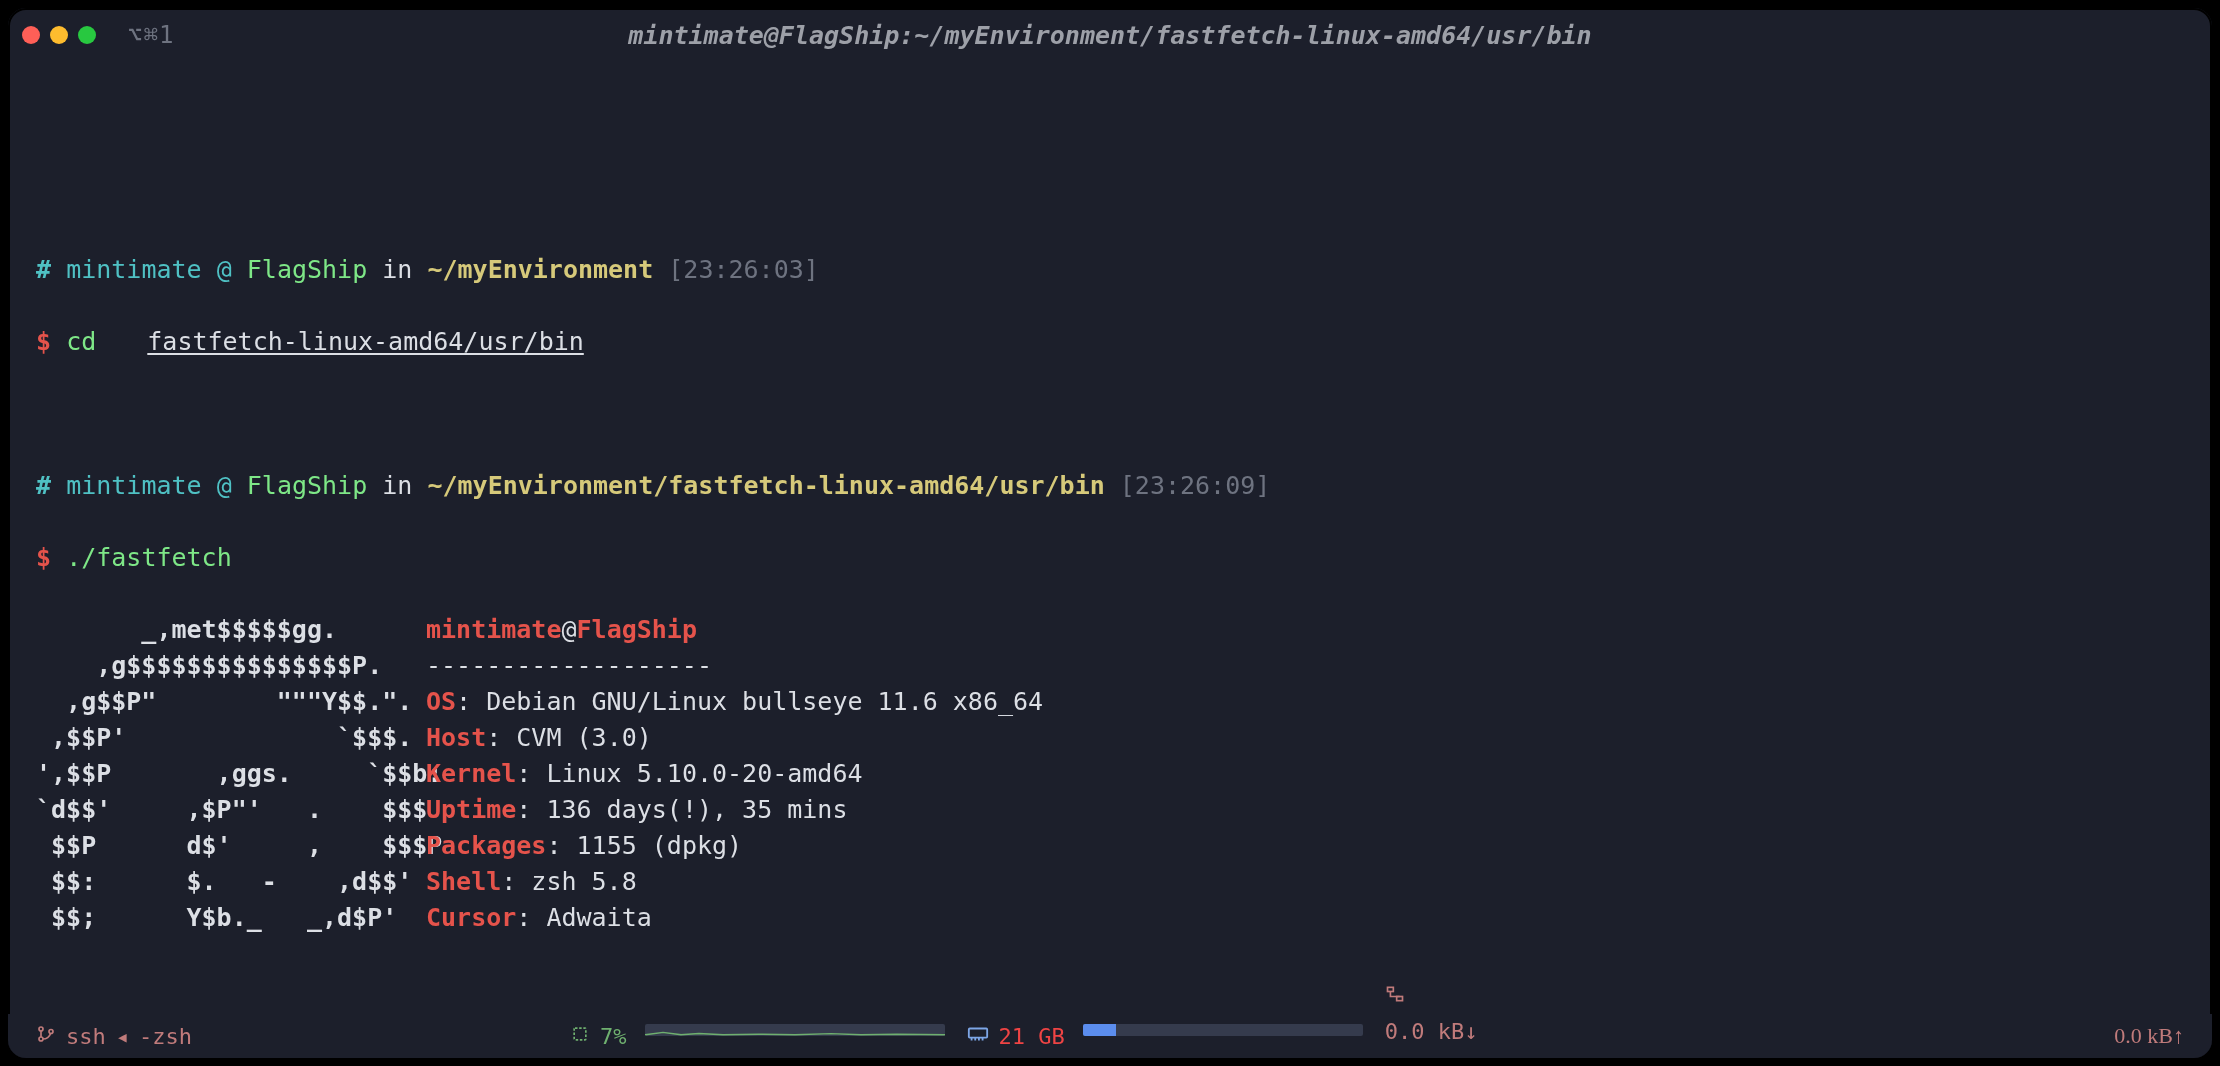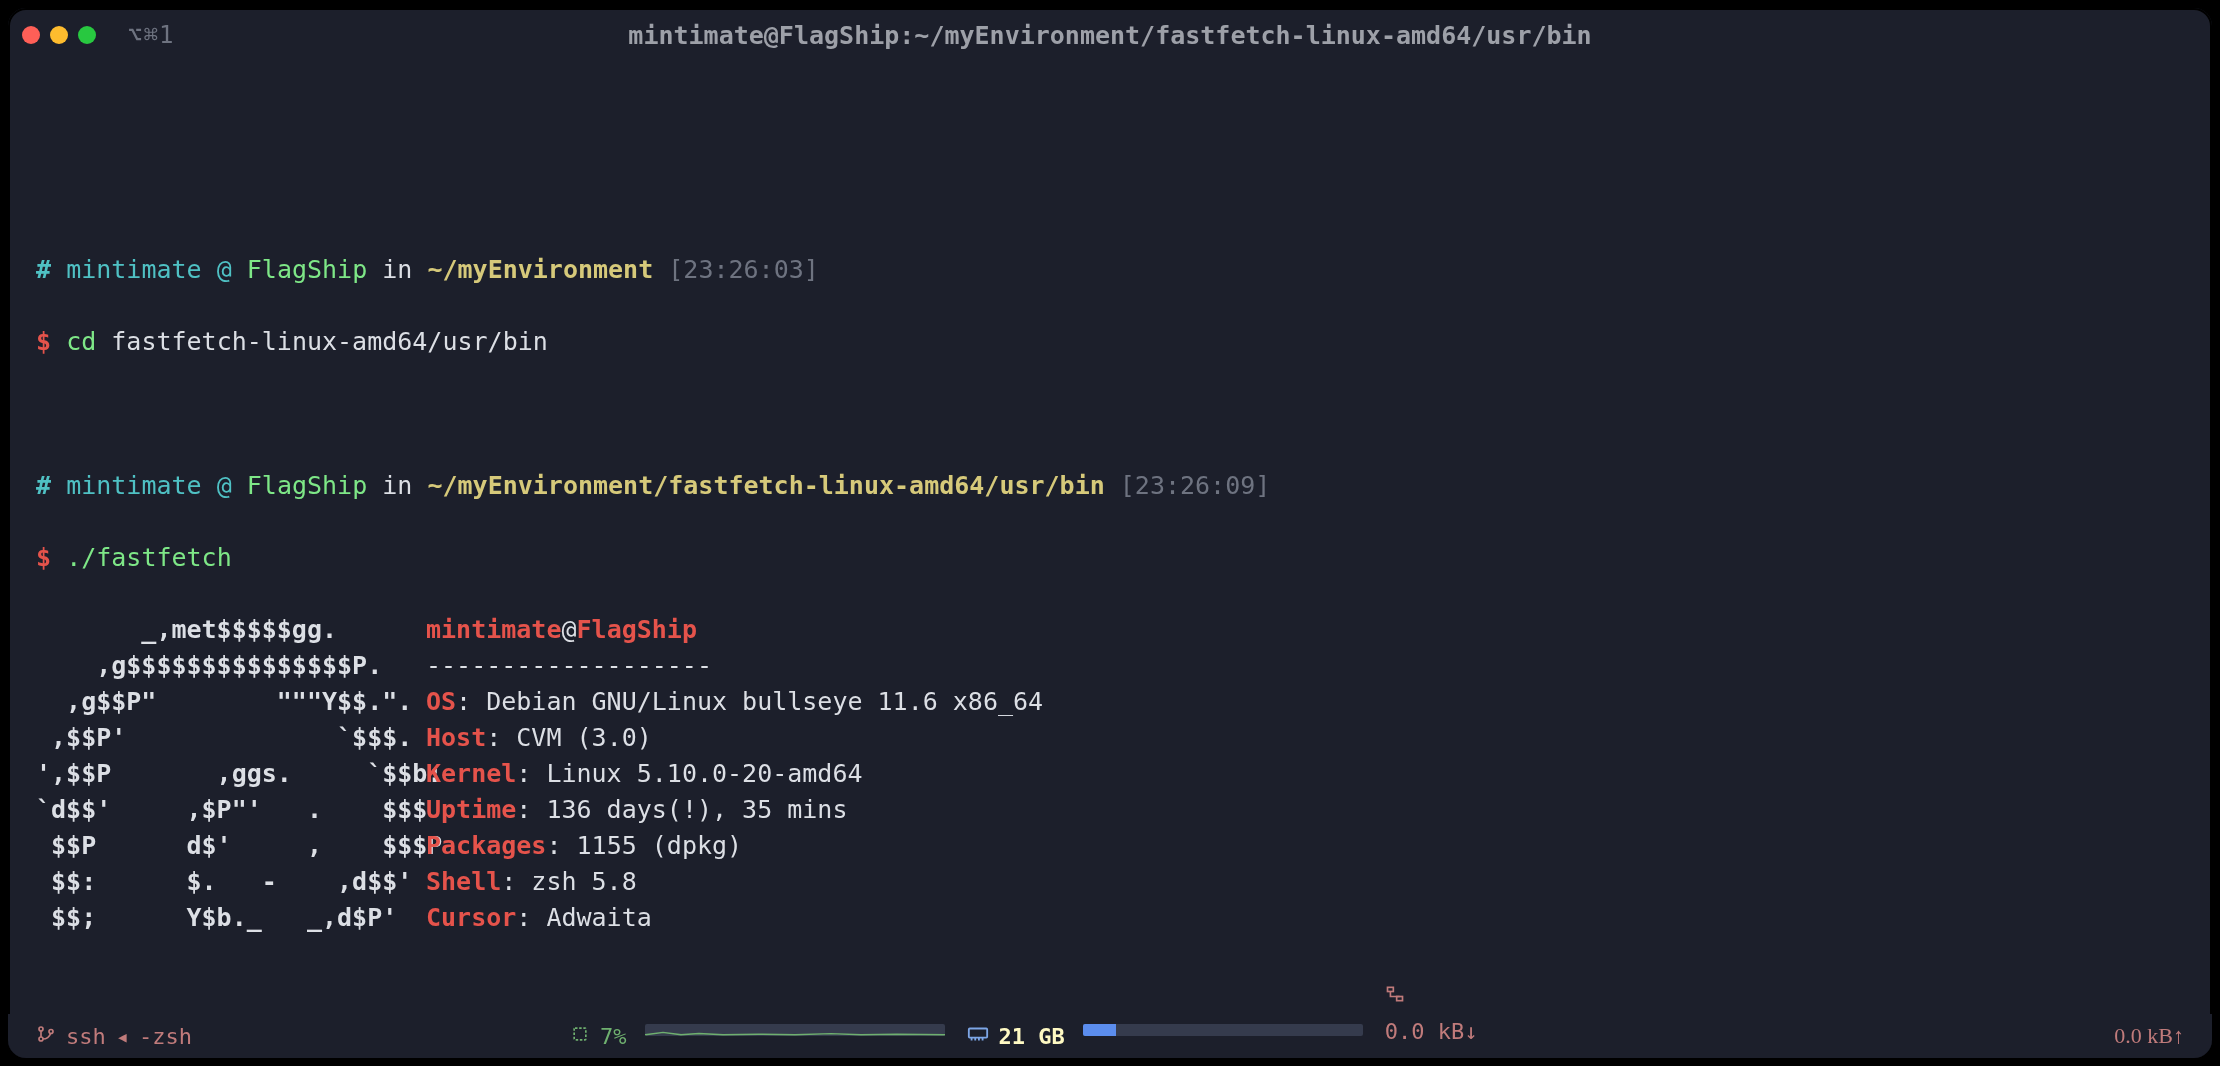--- a/index.html
+++ b/index.html
@@ -45,21 +45,21 @@
     position: relative;
     padding: 0 14px;
     gap: 10px;
     font-size: 24px;
   }
   .dot { width: 18px; height: 18px; border-radius: 50%; flex: 0 0 auto; }
   .dot.red    { background:#ff5f57; }
   .dot.yellow { background:#febc2e; }
   .dot.green  { background:#28c840; }
   .tablabel   { color: var(--grey); margin-left: 22px; letter-spacing: 1px; font-weight:500;}
-  .titletext  { position:absolute; left:0; right:0; text-align:center; color:#9da0a8; font-weight:600; font-size:25px;}
+  .titletext  { position:absolute; left:0; right:0; text-align:center; color:#9da0a8; font-weight:600; font-size:25px;font-style:italic;}
 
   .terminal {
     position: absolute;
     top: 58px; left: 0; right: 0; bottom: 46px;
     padding: 6px 28px 0 28px;
     white-space: pre;
     line-height: 36px;
   }
   .out-line { display:block; }
   .statusbar {
@@ -88,21 +88,21 @@
   .ruler-line svg { width:100%; height:100%; display:block;}
 
   
   .c-grey   { color: var(--grey); }
   .c-red    { color: var(--red); }
   .c-green  { color: var(--green); }
   .c-cyan   { color: var(--cyan); }
   .c-yellow { color: var(--yellow); }
   .c-text   { color: var(--text); }
   .bold     { font-weight: 700; }
-  .underline{ text-underline-offset: 3px; }
+  .underline{ text-decoration: underline; text-underline-offset: 3px; margin-left: 36px; }
   .info-row  { display:block; }
   .logo-col  { display:inline-block; vertical-align: top; width: 390px;}
   .info-col  { display:inline-block; vertical-align: top;}
   .terminal-scroll { height:100%; overflow:hidden;}
   .icon { display:inline-block; vertical-align:middle; }
 </style>
 </head>
 <body>
 
 <div class="window">
@@ -151,21 +151,21 @@
       <span>7%</span>
       <div class="ruler" style="width:300px; flex:0 0 300px;">
         <div class="ruler-line">
           <svg viewBox="0 0 100 10" preserveAspectRatio="none">
               <polyline points="0,9 6,7 12,9 18,8 26,9 38,8.5 50,9 62,8 72,9 84,8.5 100,9" fill="none" stroke="#6fb06f" stroke-width="1.2"></polyline>
             </svg>
         </div>
       </div>
     </div>
 
-    <div class="sb-section" style="color:#fef9c3;font-weight:bold;">
+    <div class="sb-section" style="color:#ef4444;">
       <span class="icon">
         <svg width="22" height="20" viewBox="0 0 24 20" fill="none" stroke="#7da6e6" stroke-width="2">
             <rect x="2" y="4" width="20" height="10" rx="1"></rect>
             <path d="M5 14v3M9 14v3M13 14v3M17 14v3"></path>
           </svg>
       </span>
       <span>21 GB</span>
       <div class="ruler" style="width:280px; flex:0 0 280px;">
         <div class="ruler-fill" id="memfill" style="width: 12%;"></div>
       </div>

